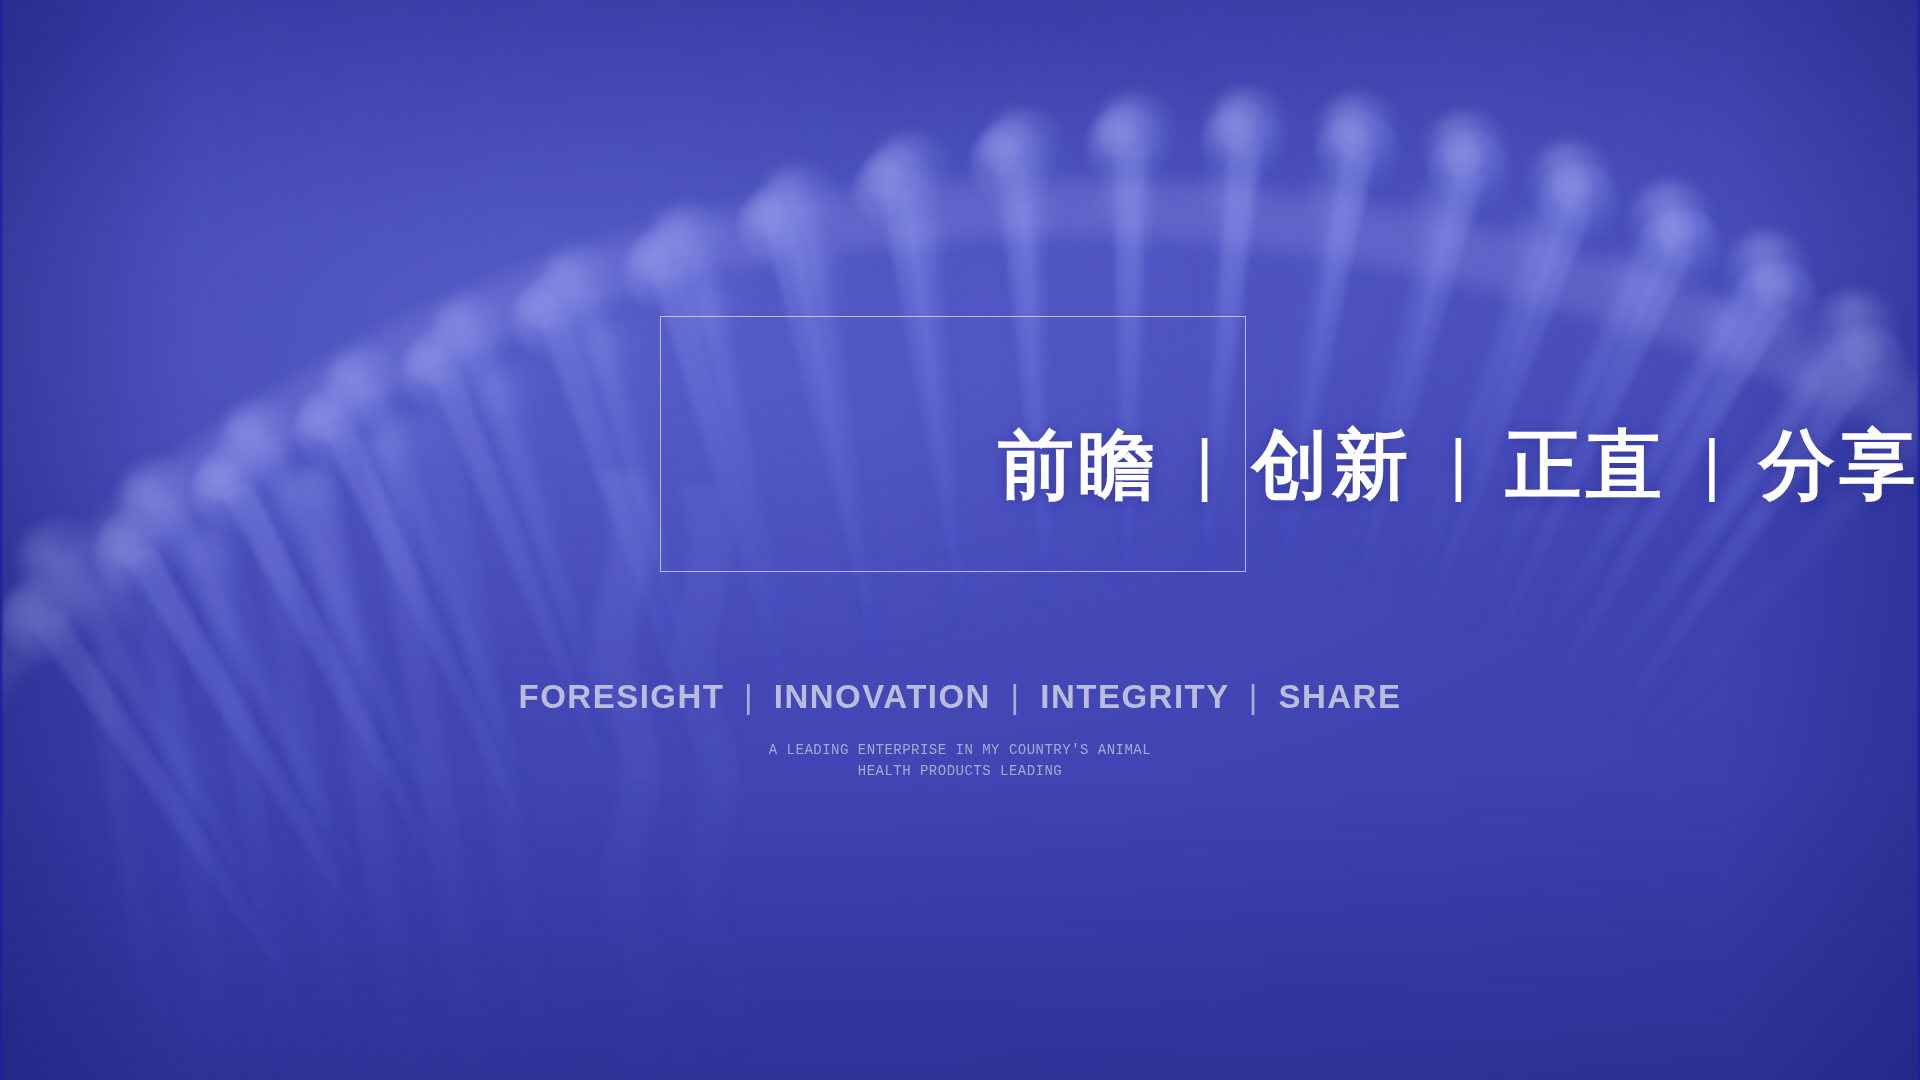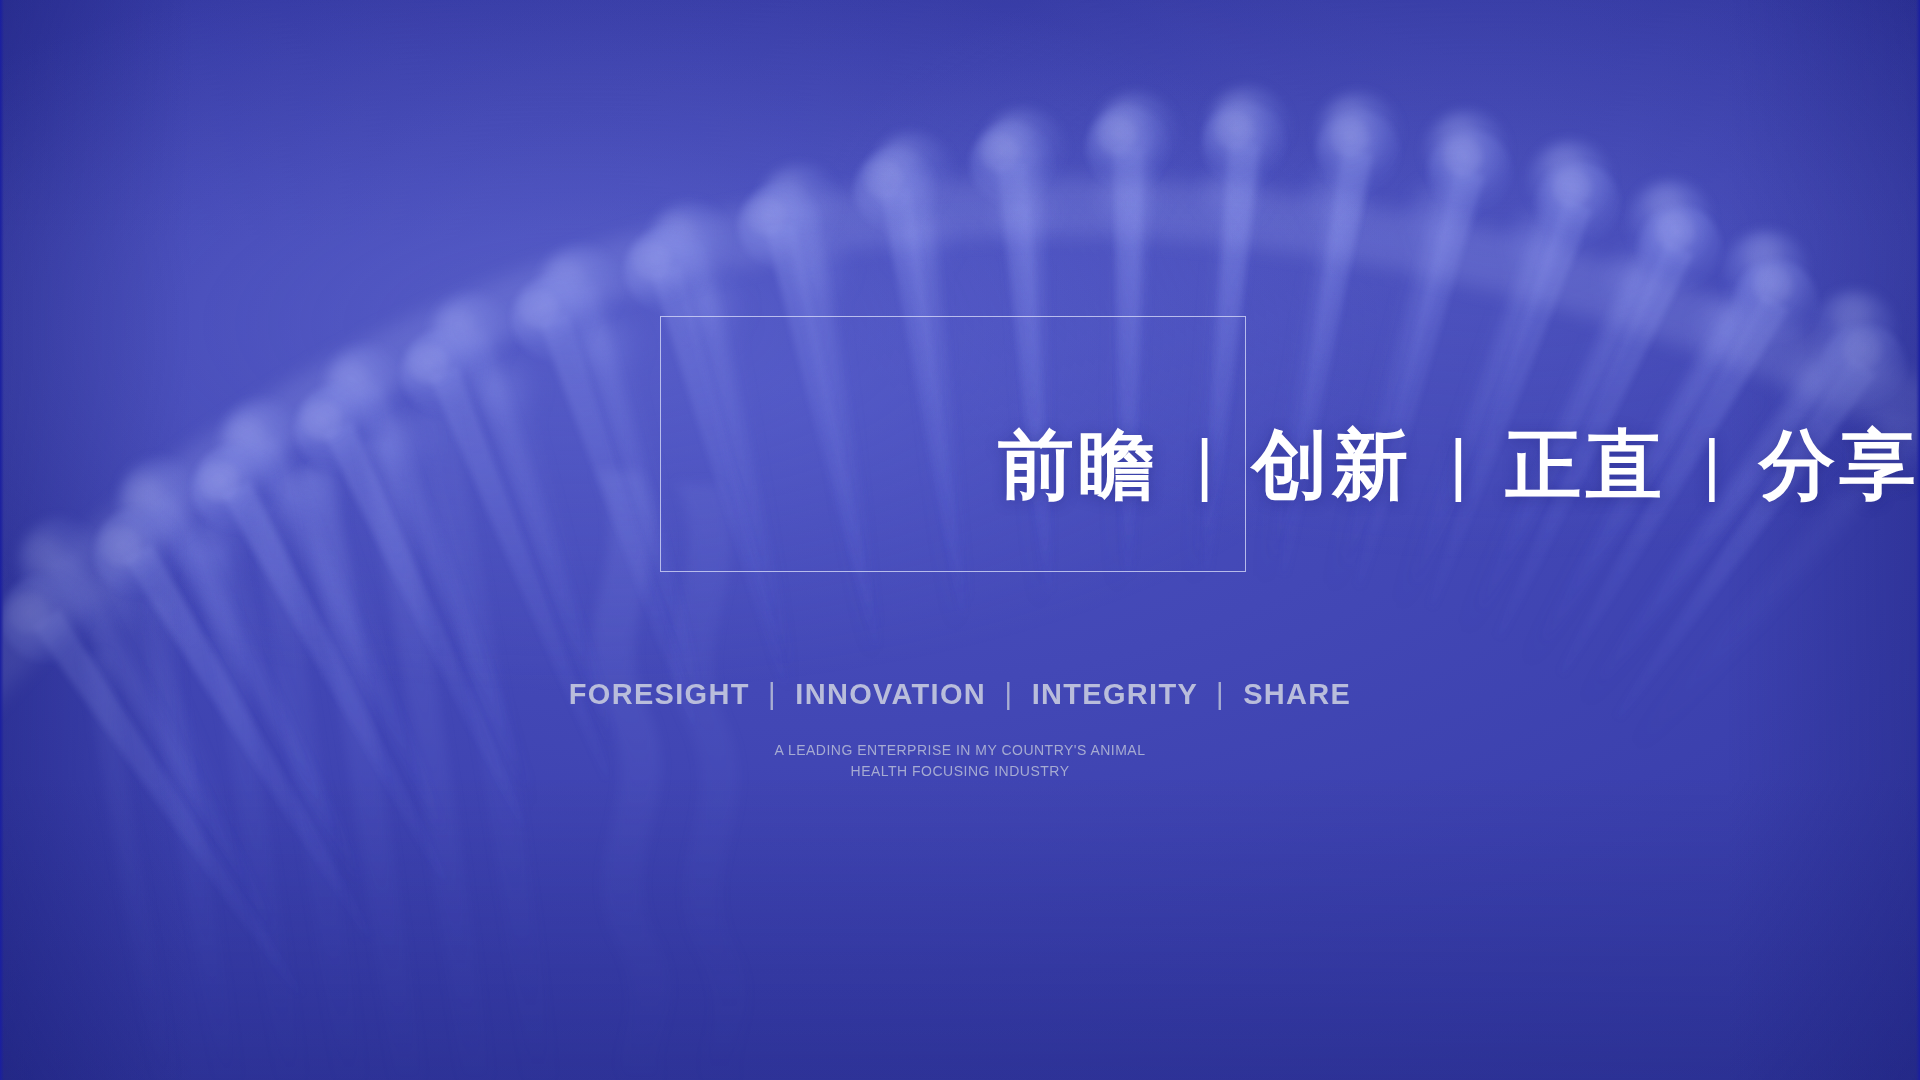--- a/index.html
+++ b/index.html
@@ -92,21 +92,21 @@
   }
   #headline .word { display:inline-block; letter-spacing:.06em; }
 
   
   #tagline {
     position:absolute;
     left:0; right:0;
     top:678px;
     text-align:center;
     color:#b9bddb;
-    font-size:29px;
+    font-size:33px;
     font-weight:700;
     letter-spacing:.045em;
     white-space:nowrap;
   }
   #tagline .sep {
     display:inline-block;
     padding:0 9px;
     font-weight:400;
     color:#a9aed2;
   }
@@ -117,21 +117,21 @@
     left:0; right:0;
     top:740px;
     text-align:center;
     color:#a6abd2;
     font-size:14px;
     font-weight:400;
     letter-spacing:.035em;
     line-height:21px;
     white-space:nowrap;
   }
-  #caption div { display:block; }
+  #caption div { display:block;font-family:Liberation Mono, monospace; }
 </style>
 </head>
 <body>
 
 <div id="stage">
 
   <div id="dna-art">
     <svg viewBox="0 0 1920 1080" preserveAspectRatio="xMidYMid slice" xmlns="http://www.w3.org/2000/svg">
       <defs>
         <radialGradient id="nodeG" cx="38%" cy="34%" r="68%">
@@ -299,17 +299,17 @@
       <span class="sep">|</span>
       <span class="word">INNOVATION</span>
       <span class="sep">|</span>
       <span class="word">INTEGRITY</span>
       <span class="sep">|</span>
       <span class="word">SHARE</span>
     </div>
 
     <div id="caption">
       <div>A LEADING ENTERPRISE IN MY COUNTRY'S ANIMAL</div>
-      <div>HEALTH FOCUSING INDUSTRY</div>
+      <div>HEALTH PRODUCTS LEADING</div>
     </div>
 
   </div>
 </div>
 
 </body></html>

